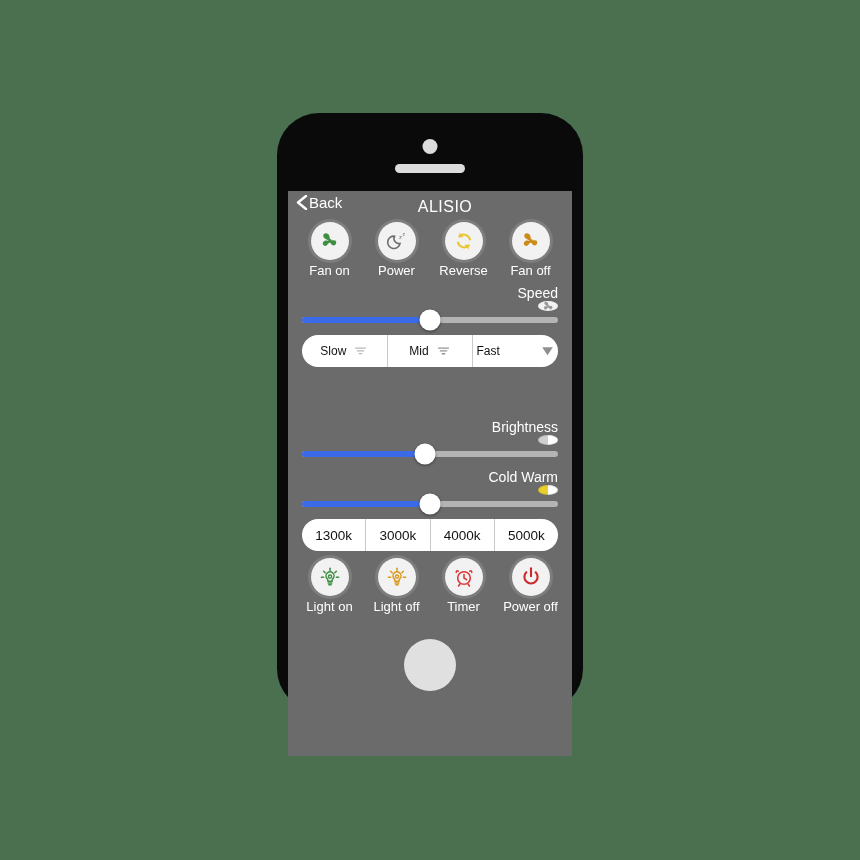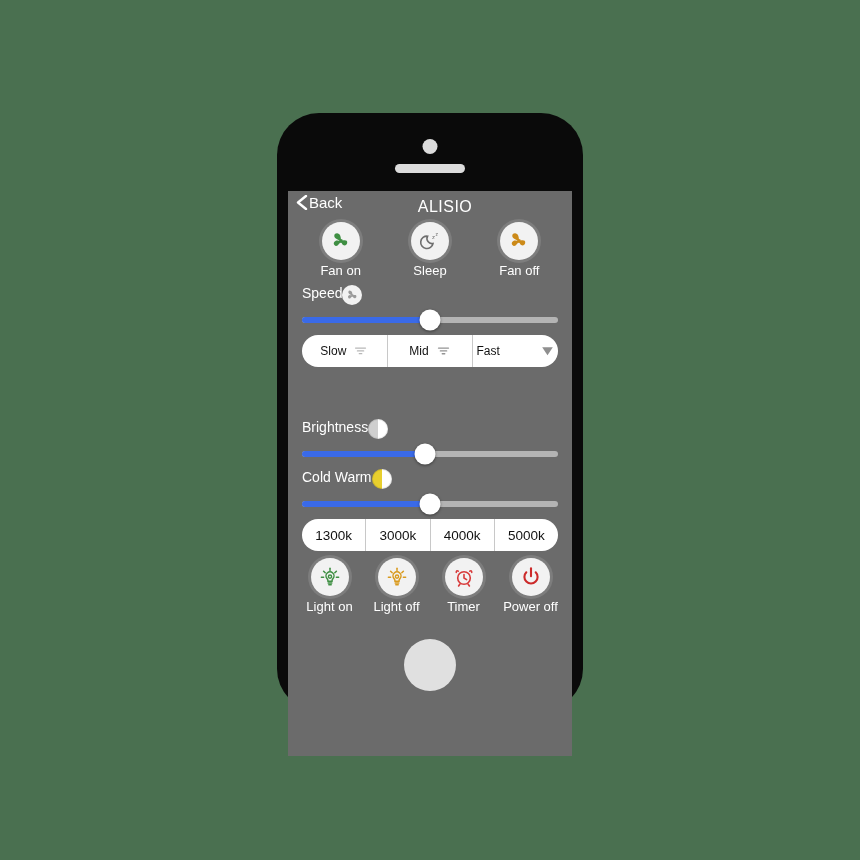--- a/index.html
+++ b/index.html
@@ -61,21 +61,21 @@
   .circ{
     width:38px;height:38px;border-radius:50%;
     background:#f2f2f2;
     display:flex;align-items:center;justify-content:center;
     box-shadow:0 0 0 3px rgba(255,255,255,.12);
   }
   .icon-label{color:#fff;font-size:13px;margin-top:3px;}
 
   
   .slider-block{padding:0 14px;}
-  .slider-head{display:flex;align-items:flex-start;height:26px;}
+  .slider-head{display:flex;align-items:flex-end;height:26px;flex-direction:column;}
   .slider-head .lbl{color:#fff;font-size:14px;}
   .badge{
     width:20px;height:20px;border-radius:50%;
     background:#f2f2f2;display:flex;align-items:center;justify-content:center;
     overflow:hidden;
   }
   .badge.half{
     background:linear-gradient(90deg,#cfcfcf 0 50%,#ffffff 50% 100%);
     box-shadow:inset 0 0 0 1px rgba(0,0,0,.08);
   }
@@ -152,23 +152,36 @@
         </div>
 
         <div class="icon-cell">
           <div class="circ">
             <svg width="24" height="24" viewBox="0 0 24 24">
               <path d="M15 14.5 A6.2 6.2 0 1 1 9.6 7.2 A5 5 0 0 0 15 14.5 Z" fill="none" stroke="#6e6e6e" stroke-width="1.6"></path>
               <text x="14" y="9.5" font-size="6" fill="#6e6e6e" font-family="Liberation Sans, sans-serif">z</text>
               <text x="17.5" y="6.5" font-size="5" fill="#6e6e6e" font-family="Liberation Sans, sans-serif">z</text>
             </svg>
           </div>
-          <div class="icon-label">Sleep</div>
-        </div>
-
+          <div class="icon-label">Power</div>
+        </div>
+
+        <div class="icon-cell">
+          <div class="circ">
+            <svg width="24" height="24" viewBox="0 0 24 24">
+              <g fill="none" stroke="#e8c42e" stroke-width="2" stroke-linecap="round">
+                <path d="M18 10.5 A6.4 6.4 0 0 0 7.2 7.6"></path>
+                <path d="M6 13.5 A6.4 6.4 0 0 0 16.8 16.4"></path>
+              </g>
+              <path d="M7.4 3.6 L7.4 8.2 L11.6 8.2 Z" fill="#e8c42e"></path>
+              <path d="M16.6 20.4 L16.6 15.8 L12.4 15.8 Z" fill="#e8c42e"></path>
+            </svg>
+          </div>
+          <div class="icon-label">Reverse</div>
+        </div>
 
         <div class="icon-cell">
           <div class="circ">
             <svg width="24" height="24" viewBox="0 0 24 24">
               <g fill="#cc8a18">
                 <path d="M12 12 C12 12 12.5 4.5 8.2 4.2 C5.2 4 4.4 7.4 6.5 9.2 C8.3 10.8 12 12 12 12 Z"></path>
                 <path d="M12 12 C12 12 19 9.3 18.2 14 C17.7 17 14.2 17.1 13 14.7 C12 12.8 12 12 12 12 Z"></path>
                 <path d="M12 12 C12 12 8.2 19.5 5.4 16 C3.6 13.7 5.9 11.2 8.4 11.4 C10.6 11.6 12 12 12 12 Z"></path>
                 <circle cx="12" cy="12" r="1.9"></circle>
               </g>

